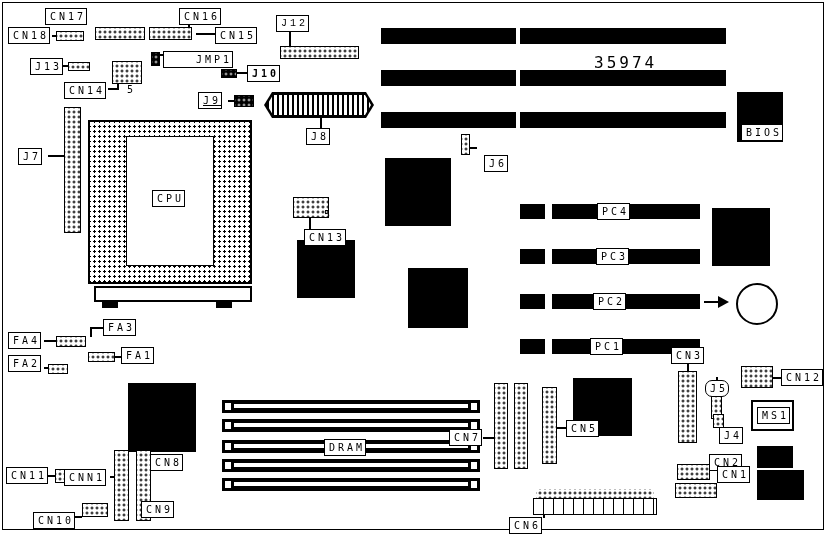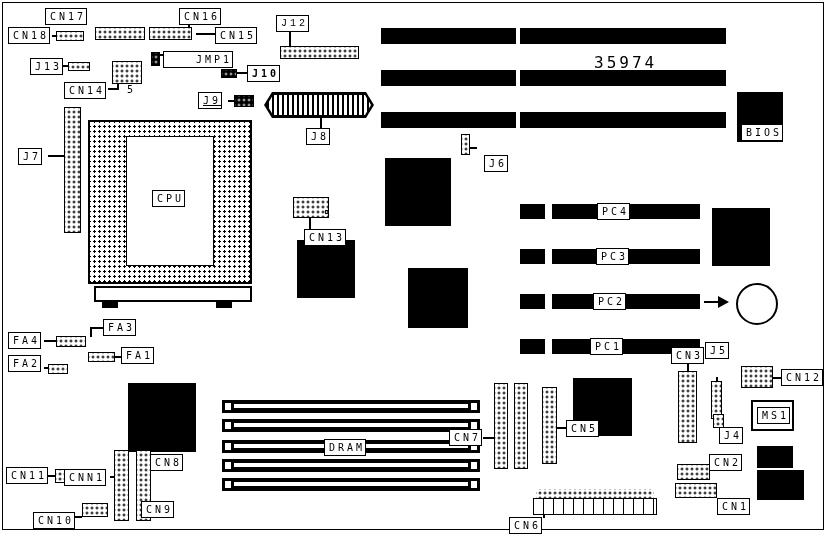--- a/index.html
+++ b/index.html
@@ -207,21 +207,21 @@
   <div class="lbl" style="left:449px; top:429px;">CN7</div>
 
   <div class="pins" style="left:542px; top:387px; width:15px; height:77px;"></div>
   <div class="line" style="left:557px; top:427px; width:9px; height:2px;"></div>
   <div class="lbl" style="left:566px; top:420px;">CN5</div>
 
   <div class="lbl" style="left:671px; top:347px;">CN3</div>
   <div class="line" style="left:687px; top:363px; width:2px; height:8px;"></div>
   <div class="pins" style="left:678px; top:371px; width:19px; height:72px;"></div>
 
-  <div class="lbl" style="left:705px; top:342px;">J5</div>
+  <div class="lbl" style="left:705px; top:380px;border-radius:7px;">J5</div>
   <div class="line" style="left:716px; top:377px; width:2px; height:4px;"></div>
   <div class="pins" style="left:711px; top:381px; width:11px; height:38px;"></div>
 
   <div class="pins" style="left:741px; top:366px; width:32px; height:22px;"></div>
   <div class="line" style="left:773px; top:377px; width:8px; height:2px;"></div>
   <div class="lbl" style="left:781px; top:369px;">CN12</div>
 
   <div class="white-box" style="left:751px; top:400px; width:43px; height:31px;"></div>
   <div class="lbl" style="left:757px; top:407px;">MS1</div>
 
@@ -229,21 +229,21 @@
   <div class="line" style="left:722px; top:424px; width:2px; height:4px;"></div>
   <div class="lbl" style="left:719px; top:427px;">J4</div>
 
   <div class="bar" style="left:757px; top:446px; width:36px; height:22px;"></div>
   <div class="bar" style="left:757px; top:470px; width:47px; height:30px;"></div>
 
   <div class="pins" style="left:677px; top:464px; width:33px; height:16px;"></div>
   <div class="lbl" style="left:709px; top:454px;">CN2</div>
 
   <div class="pins" style="left:675px; top:483px; width:42px; height:15px;"></div>
-  <div class="lbl" style="left:717px; top:498px;">CN1</div>
+  <div class="lbl" style="left:717px; top:466px;">CN1</div>
 
   <div class="pins noborder" style="left:536px; top:489px; width:118px; height:9px;"></div>
   <div class="cells" style="left:533px; top:498px; width:124px; height:17px;"></div>
   <div class="line" style="left:543px; top:515px; width:2px; height:3px;"></div>
   <div class="lbl" style="left:509px; top:517px;">CN6</div>
 
   <div class="lbl" style="left:6px; top:467px;">CN11</div>
   <div class="line" style="left:48px; top:475px; width:7px; height:2px;"></div>
   <div class="pins" style="left:55px; top:469px; width:22px; height:14px;"></div>
 

